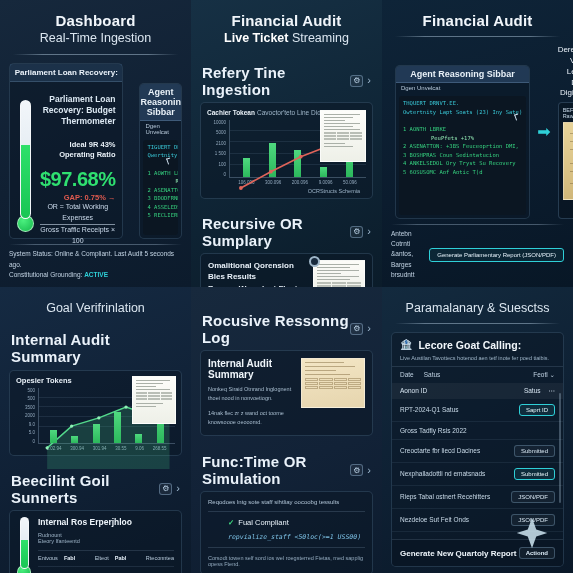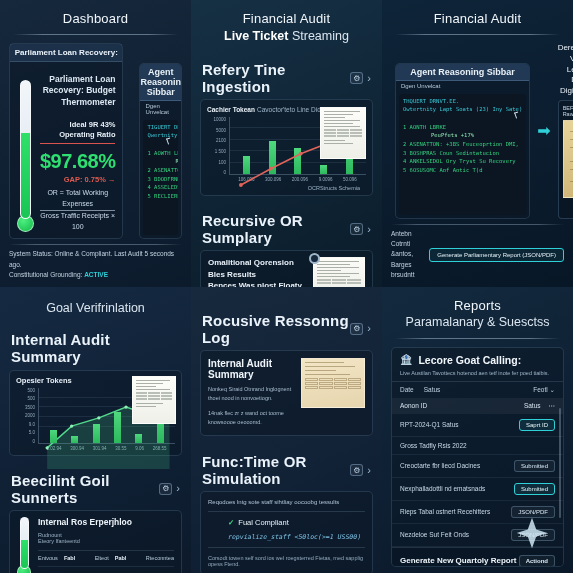--- a/index.html
+++ b/index.html
@@ -22,21 +22,21 @@
     display:flex; flex-direction:column;
     background:linear-gradient(160deg,#16283c 0%,#102033 55%,#0c1b2c 100%);
   }
   .panel.teal{ background:linear-gradient(160deg,#163044 0%,#0f2536 55%,#0b1c2a 100%); }
   .panel.deep{ background:linear-gradient(165deg,#0e2438 0%,#0b1c2e 60%,#081726 100%); }
   .panel.blue{ background:linear-gradient(160deg,#152a42 0%,#102136 55%,#0c1a2b 100%); }
   .panel.mid{ background:linear-gradient(160deg,#17293d 0%,#122237 60%,#0d1c2e 100%); }
   .panel.rep{ background:linear-gradient(155deg,#132a3e 0%,#0e2033 55%,#0a1828 100%); }
 
   .phead{ text-align:center; padding-top:4px; }
-  .ptitle{ font-size:13px; font-weight:400; letter-spacing:.2px; color:#f1f6fb; line-height:1.15; }
+  .ptitle{ font-size:15px; font-weight:700; letter-spacing:.2px; color:#f1f6fb; line-height:1.15; }
   .psub{ font-size:12.5px; font-weight:400; color:#dbe6f0; line-height:1.3; margin-top:1px;}
   .psub b{ font-weight:700; color:#ffffff; }
   .hdiv{ height:1px; background:linear-gradient(90deg,rgba(255,255,255,0) 0%,rgba(190,215,235,.45) 18%,rgba(190,215,235,.45) 82%,rgba(255,255,255,0) 100%); margin:7px 4px 8px 4px; }
 
   .card{
     background:rgba(11,24,38,.55);
     border:1px solid rgba(120,160,195,.22);
     border-radius:5px;
   }
   .sechead{
@@ -195,20 +195,21 @@
   .scroll{ position:absolute; right:2px; top:60px; width:2px; height:110px; background:rgba(190,215,235,.3); border-radius:2px;}
 </style>
 </head>
 <body>
 
 <div class="grid">
 
   <div class="panel">
     <div class="phead">
       <div class="ptitle">Dashboard</div>
+      <div class="psub">Real-Time Ingestion</div>
     </div>
     <div class="hdiv"></div>
 
     <div style="display:flex;gap:16px;flex:1;min-height:0;">
 
       <div class="card thermo-card" style="flex:1;flex-direction:column;padding:0;">
         <div style="font-size:8px;font-weight:700;color:#eaf2fa;text-align:center;padding:4px 2px;border-bottom:1px solid rgba(130,170,205,.25);background:rgba(60,95,135,.3);">Parliament Loan Recovery:</div>
         <div style="display:flex;flex:1;padding:6px 7px;gap:6px;min-height:0;">
           <div class="thermo">
             <div class="tube">
@@ -632,21 +633,20 @@
 
     <div class="footnote">
       
       
       
     </div>
   </div>
 
   <div class="panel rep">
     <div class="phead">
-      <div class="ptitle">Reports</div>
       <div class="psub">Paramalanary &amp; Suesctss</div>
     </div>
     <div class="hdiv"></div>
 
     <div class="card" style="flex:1;display:flex;flex-direction:column;min-height:0;position:relative;overflow:hidden;">
       <div class="scroll"></div>
       <div class="rep-head">
         <div class="rep-h">
           <span class="bank">🏦</span>
           <span>Lecore Goat Calling:</span>

